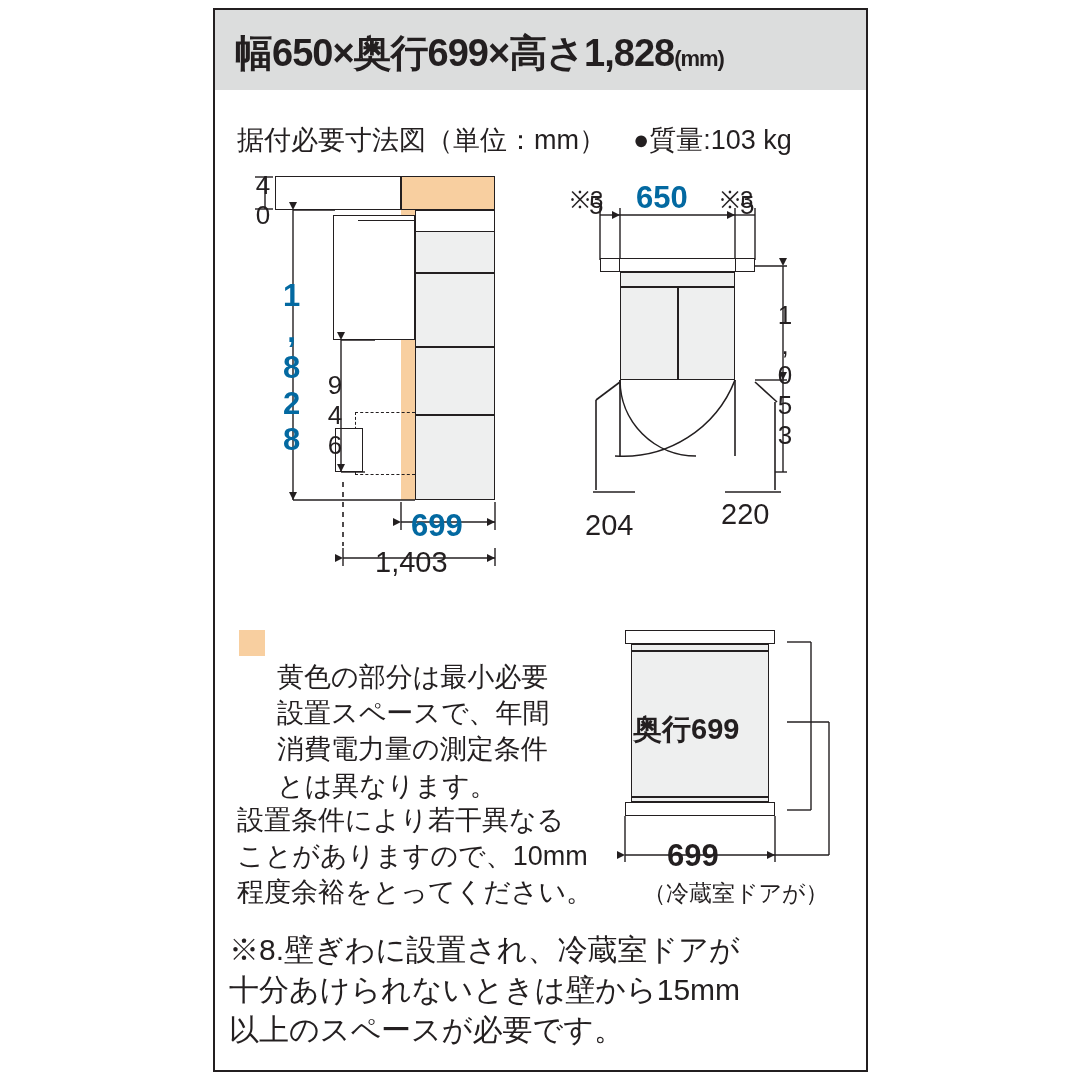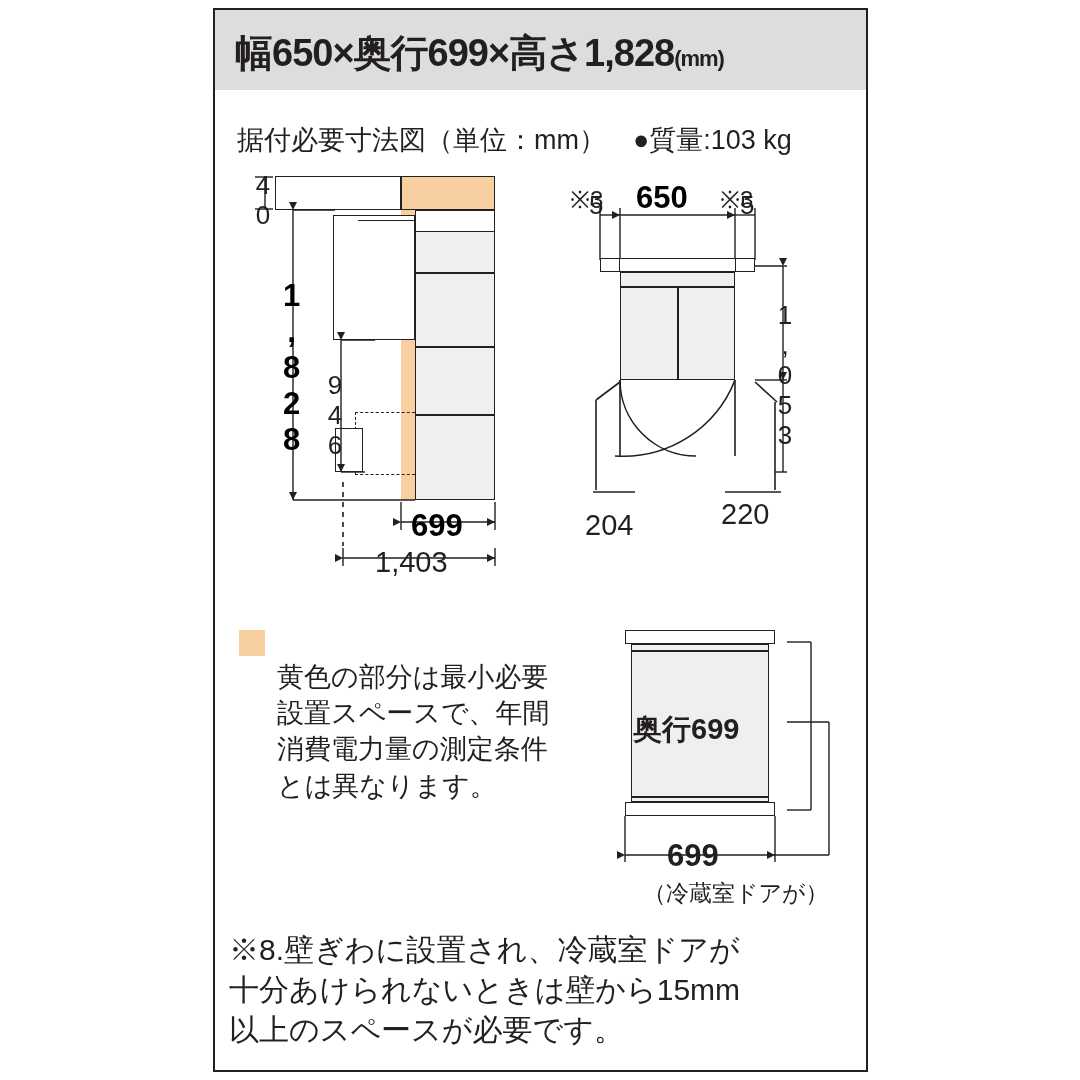--- a/index.html
+++ b/index.html
@@ -69,21 +69,21 @@
   .dash-v {
     position: absolute;
     border-left: 1.6px dashed #231f20;
   }
   .dash-h {
     position: absolute;
     border-top: 1.6px dashed #231f20;
   }
   .dim {           
     position: absolute;
-    color: #000000;
+    color: #0369a1;
     font-weight: bold;
     white-space: nowrap;
   }
   .dimk {          
     position: absolute;
     color: #231f20;
     white-space: nowrap;
   }
   .vert {
     writing-mode: vertical-rl;
@@ -234,20 +234,23 @@
     <div class="dimk" style="left:525px; top:180px; font-size:26px;">5</div>
     <div class="dimk vert" style="left:554px; top:290px; font-size:26px;">1,053</div>
     <div class="dimk" style="left:370px; top:488px; font-size:29px;margin-top:11px;">204</div>
     <div class="dimk" style="left:506px; top:488px; font-size:29px;">220</div>
 
     <div class="swatch" style="left:24px; top:620px;"></div>
     <div class="note" style="left:62px; top:612px; font-size:27px;margin-top:37px;">黄色の部分は最小必要
 設置スペースで、年間
 消費電力量の測定条件
 とは異なります。</div>
+    <div class="note" style="left:22px; top:792px; font-size:27px;">設置条件により若干異なる
+ことがありますので、10mm
+程度余裕をとってください。</div>
     <div class="note" style="left:14px; top:920px; font-size:30px;">※8.壁ぎわに設置され、冷蔵室ドアが
 十分あけられないときは壁から15mm
 以上のスペースが必要です。</div>
 
     <div class="box fill-white" style="left:410px; top:620px; width:150px; height:14px;"></div>
     <div class="box fill-grey" style="left:416px; top:634px; width:138px; height:158px;"></div>
     <div class="box fill-white" style="left:410px; top:792px; width:150px; height:14px;"></div>
     <div class="ln" style="left:416px; top:640px; width:138px; height:1.6px;"></div>
     <div class="ln" style="left:416px; top:786px; width:138px; height:1.6px;"></div>
 

